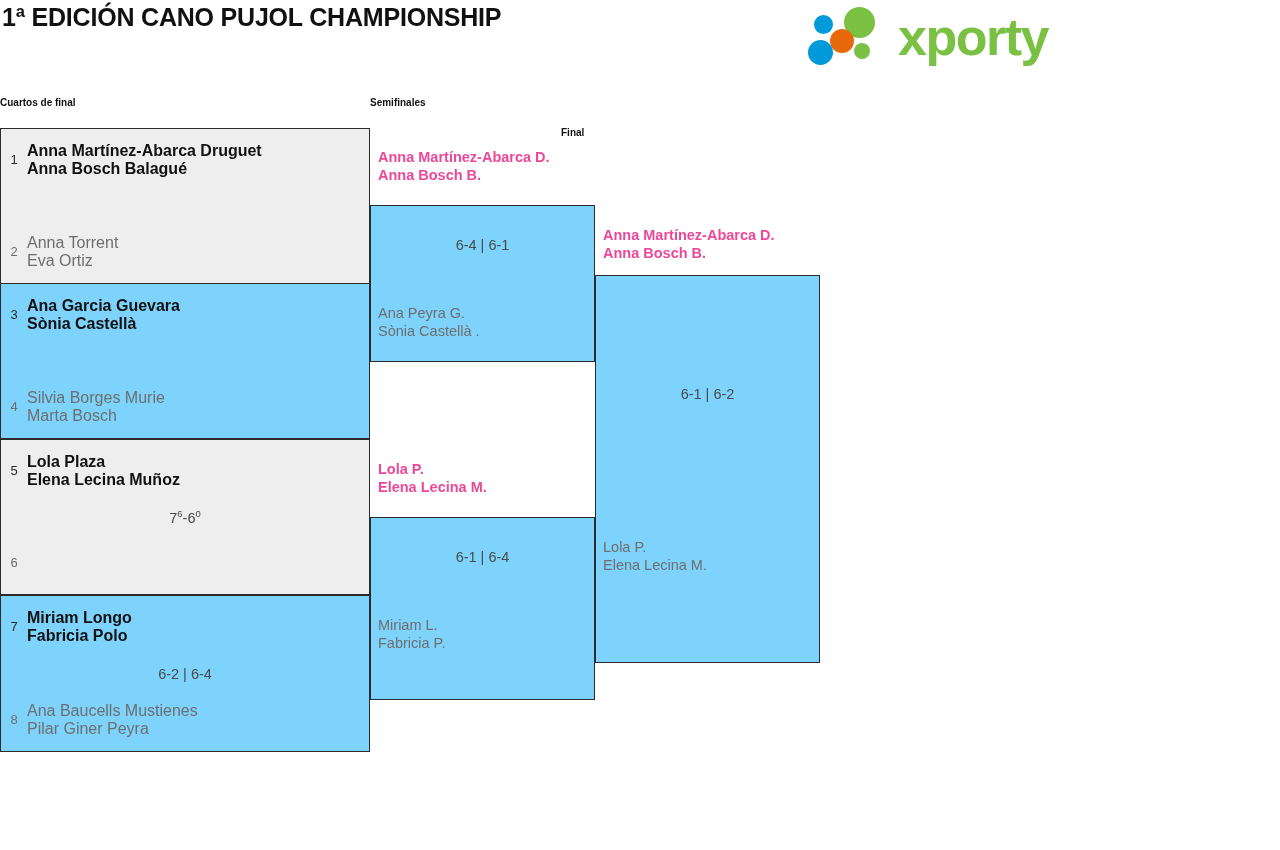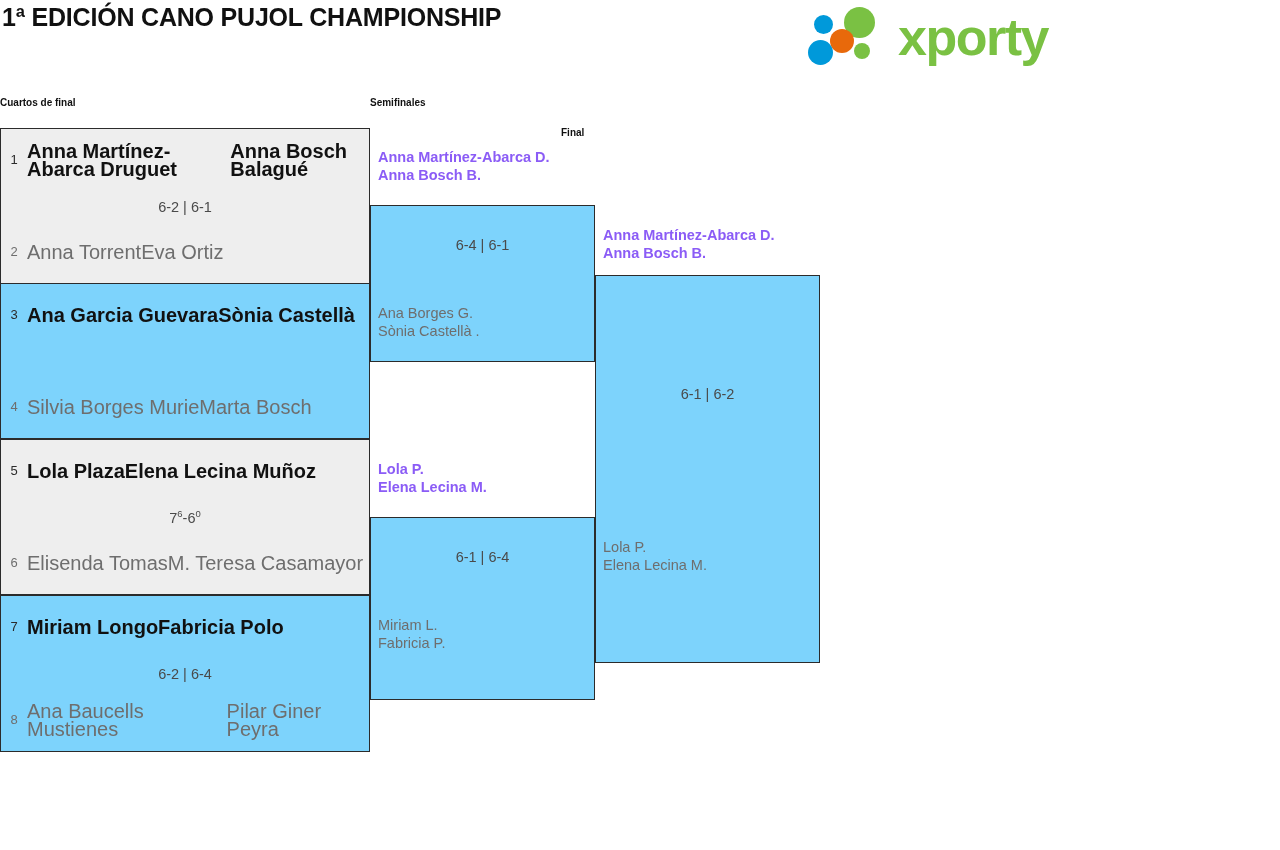--- a/index.html
+++ b/index.html
@@ -97,24 +97,24 @@
   .seed {
     width: 26px;
     flex: 0 0 26px;
     text-align: center;
     font-size: 13px;
     color: #3d3d3d;
     line-height: 14px;
   }
   .names {
     display: flex;
-    flex-direction: row;
+    flex-direction: column;
     justify-content: center;
     line-height: 18px;
-    font-size: 20px;
+    font-size: 16px;
   }
   .winner .names { font-weight: 700; color: #111111; }
   .loser  .names { font-weight: 400; color: #6e6e6e; }
   .winner .seed   { color: #2b2b2b; }
   .loser  .seed   { color: #6e6e6e; }
 
   
   .score {
     position: absolute;
     left: 0;
@@ -137,21 +137,21 @@
   #match-sf-2 { top: 517px; height: 183px; }
   .sf .score { top: 31px; }
 
   
   .adv-label {
     position: absolute;
     line-height: 18px;
     font-size: 14.5px;
     white-space: nowrap;
   }
-  .adv-label.win  { font-weight: 700; color: #8b5cf6; }
+  .adv-label.win  { font-weight: 700; color: #ec4899; }
   .adv-label.lose { font-weight: 400; color: #6e6e6e; }
 
   #sf1-winner-label { left: 378px; top: 148px; }
   #sf1-loser-label  { left: 378px; top: 304px; }
   #sf2-winner-label { left: 378px; top: 460px; }
   #sf2-loser-label  { left: 378px; top: 616px; }
 
   
   .fin { left: 595px; width: 225px; }
   #match-final { top: 275px; height: 388px; }
@@ -184,21 +184,20 @@
 <div class="round-header" id="round-header-f">Final</div>
 
 <div class="match qf shaded" id="match-qf-1">
   <div class="team top winner">
     <div class="seed">1</div>
     <div class="names">
       <span>Anna Martínez-Abarca Druguet</span>
       <span>Anna Bosch Balagué</span>
     </div>
   </div>
-  <div class="score">6-2 | 6-1</div>
   <div class="team bottom loser">
     <div class="seed">2</div>
     <div class="names">
       <span>Anna Torrent</span>
       <span>Eva Ortiz</span>
     </div>
   </div>
 </div>
 
 <div class="match qf" id="match-qf-2">
@@ -224,24 +223,20 @@
     <div class="names">
       <span>Lola Plaza</span>
       <span>Elena Lecina Muñoz</span>
     </div>
   </div>
   <div class="score">
     <span>7</span><sup>6</sup><span>-6</span><sup>0</sup>
   </div>
   <div class="team bottom loser">
     <div class="seed">6</div>
-    <div class="names">
-      <span>Elisenda Tomas</span>
-      <span>M. Teresa Casamayor</span>
-    </div>
   </div>
 </div>
 
 <div class="match qf" id="match-qf-4">
   <div class="team top winner">
     <div class="seed">7</div>
     <div class="names">
       <span>Miriam Longo</span>
       <span>Fabricia Polo</span>
     </div>
@@ -257,21 +252,21 @@
 </div>
 
 <div class="adv-label win" id="sf1-winner-label">
   <div>Anna Martínez-Abarca D.</div>
   <div>Anna Bosch B.</div>
 </div>
 <div class="match sf" id="match-sf-1">
   <div class="score">6-4 | 6-1</div>
 </div>
 <div class="adv-label lose" id="sf1-loser-label">
-  <div>Ana Borges G.</div>
+  <div>Ana Peyra G.</div>
   <div>Sònia Castellà .</div>
 </div>
 
 <div class="adv-label win" id="sf2-winner-label">
   <div>Lola P.</div>
   <div>Elena Lecina M.</div>
 </div>
 <div class="match sf" id="match-sf-2">
   <div class="score">6-1 | 6-4</div>
 </div>

